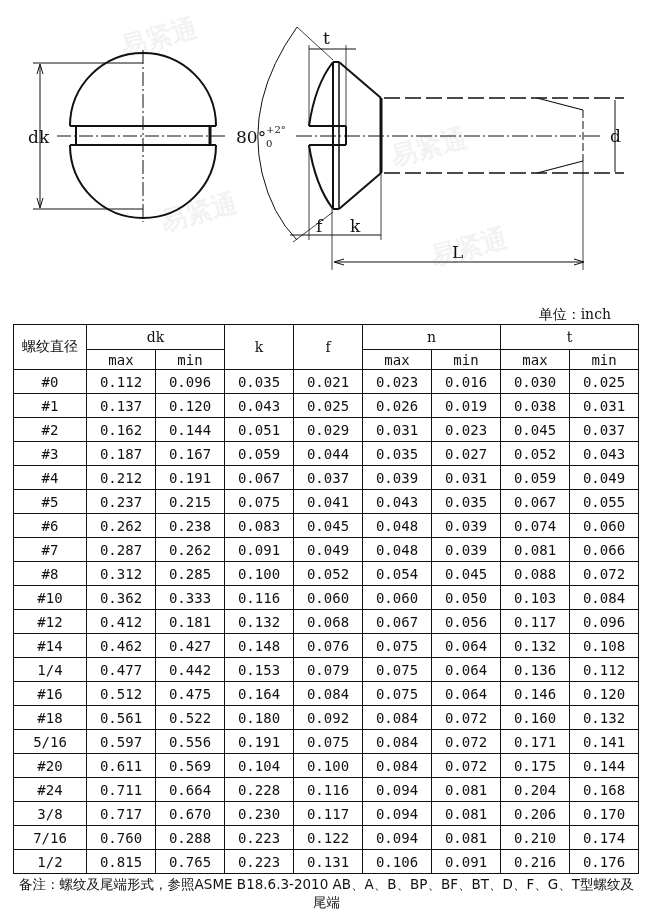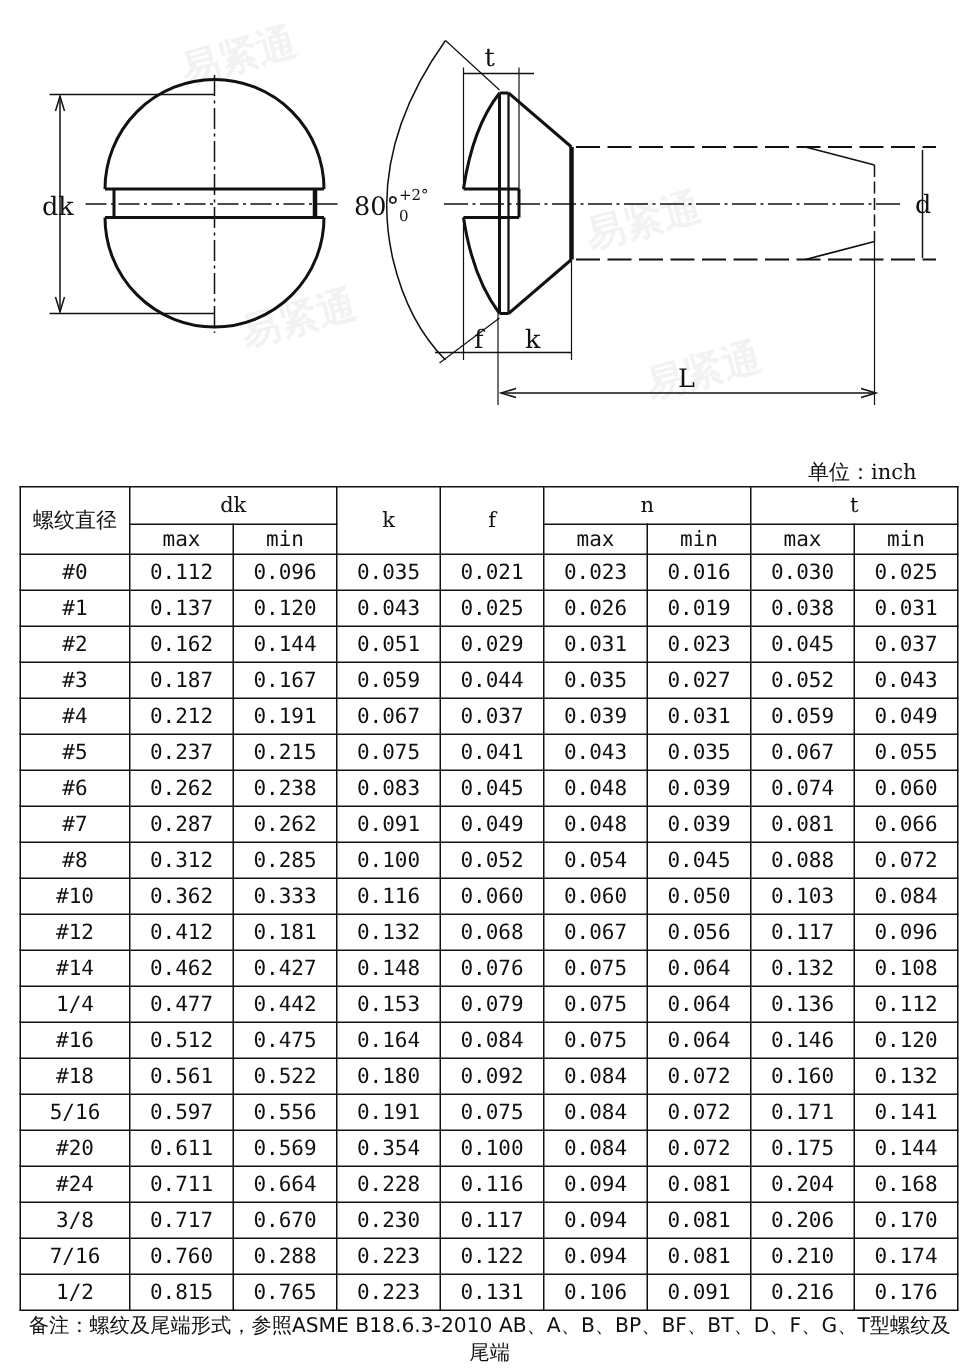--- a/index.html
+++ b/index.html
@@ -316,21 +316,21 @@
         <td>0.075</td>
         <td>0.084</td>
         <td>0.072</td>
         <td>0.171</td>
         <td>0.141</td>
       </tr>
       <tr>
         <td>#20</td>
         <td>0.611</td>
         <td>0.569</td>
-        <td>0.354</td>
+        <td>0.104</td>
         <td>0.100</td>
         <td>0.084</td>
         <td>0.072</td>
         <td>0.175</td>
         <td>0.144</td>
       </tr>
       <tr>
         <td>#24</td>
         <td>0.711</td>
         <td>0.664</td>

